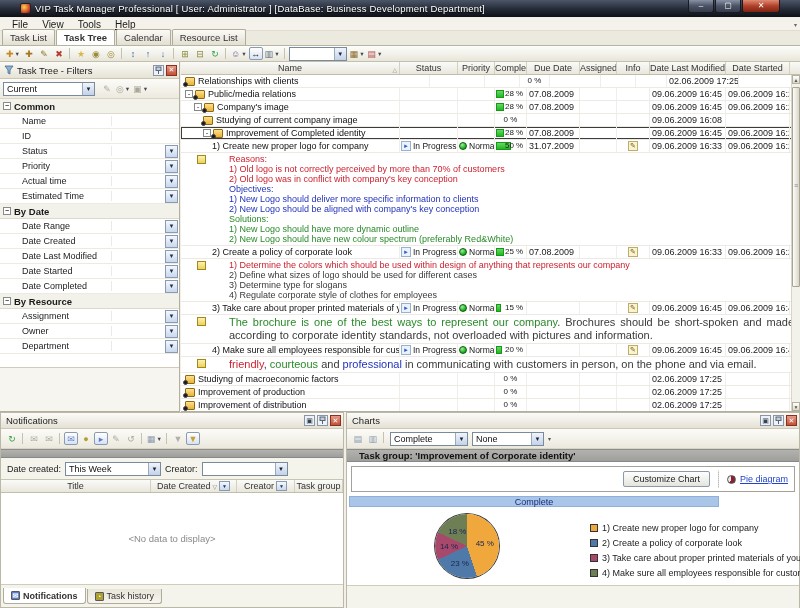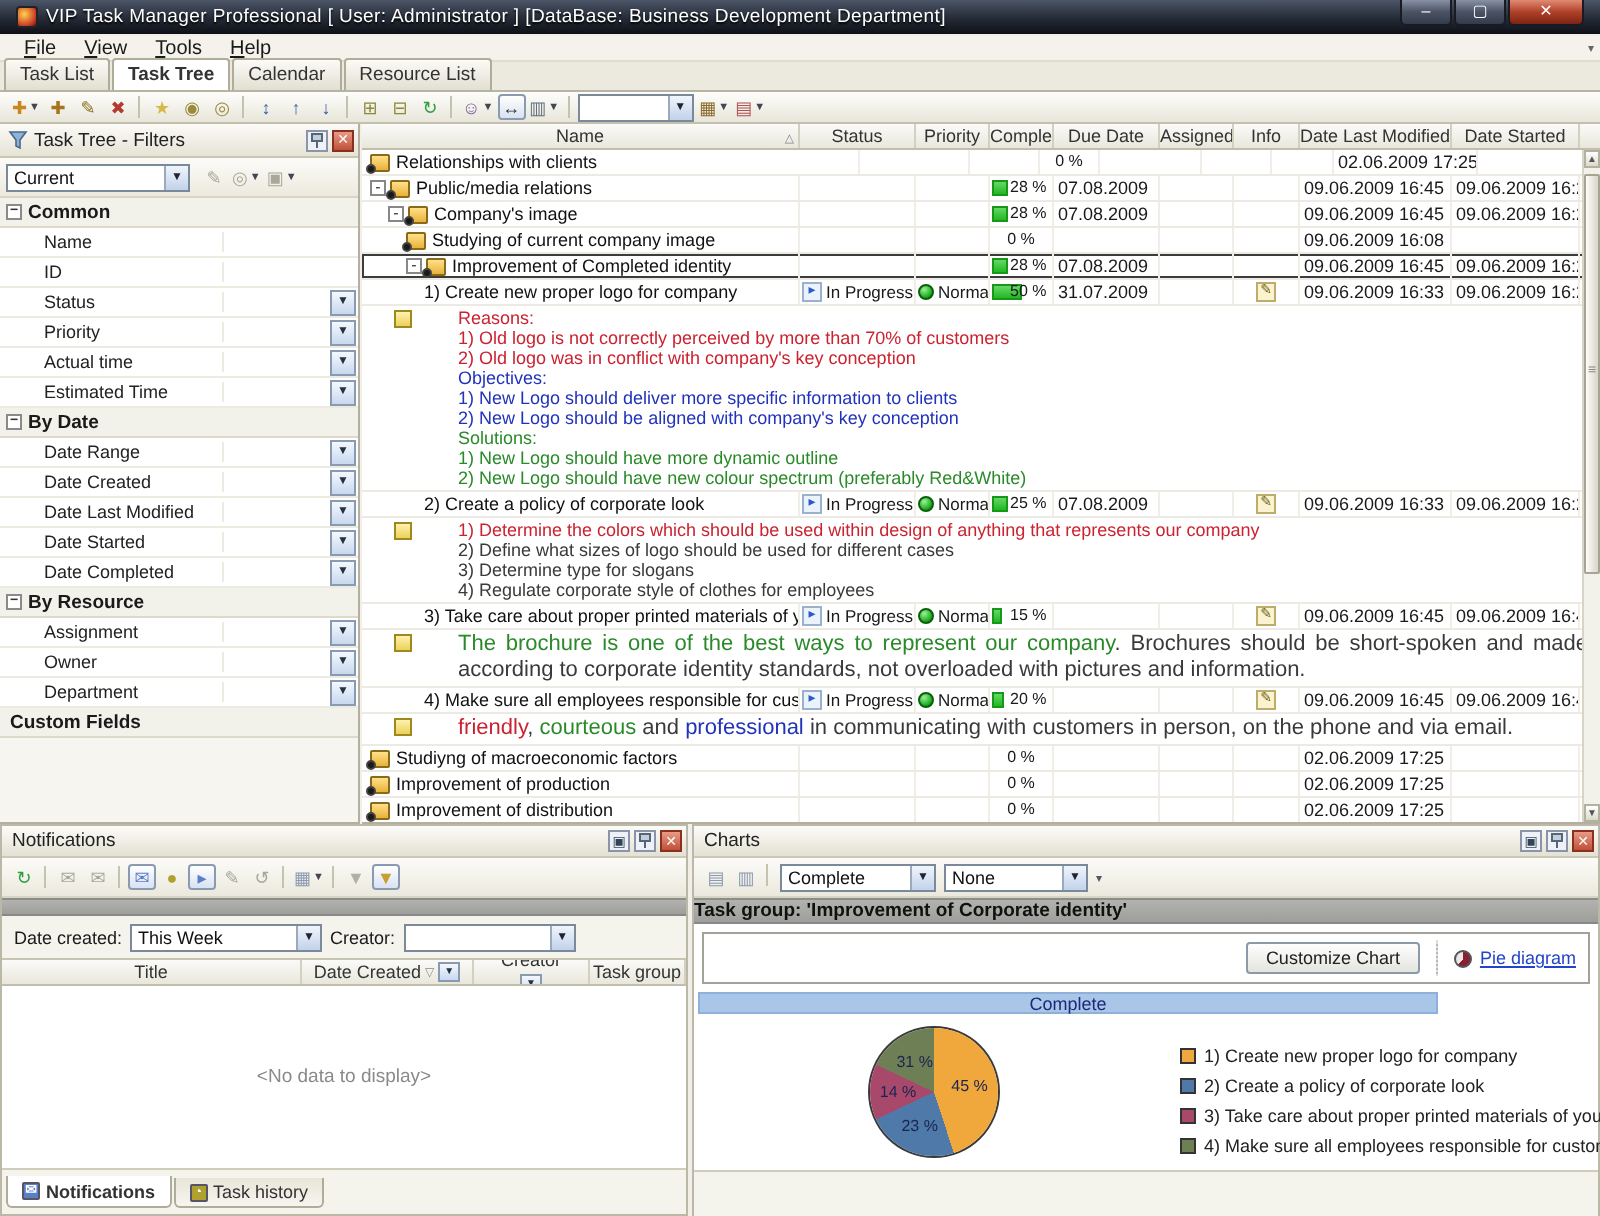--- a/index.html
+++ b/index.html
@@ -3,21 +3,21 @@
 <meta charset="utf-8">
 <style>
   * { box-sizing: border-box; margin: 0; padding: 0; }
   html,body { width:800px; }
   body { font-family:"Liberation Sans", sans-serif; background:#d8d5c8; }
   .screen { position:relative; width:800px; height:608px; background:#f1efe7; overflow:hidden; font-size:10px; color:#1a1a1a; }
 
   
   .titlebar { position:absolute; top:0; left:0; right:0; height:17px;
     background:linear-gradient(#4c5668,#242a36 55%,#0d1016); color:#fff;
-    display:flex; align-items:center; padding:0 8px; }
+    display:flex; align-items:center; padding:0 20px; }
   .app-icon { width:11px; height:11px; margin-right:4px; border-radius:2px;
     background:radial-gradient(circle at 35% 35%, #ffd24a, #c83a2a 70%, #5a1410); border:1px solid #222; }
   .titlebar .ttl { font-size:9.5px; letter-spacing:.2px; text-shadow:0 1px 1px #000; flex:1; white-space:nowrap; overflow:hidden; }
   .winbtns { display:flex; gap:1px; align-self:flex-start; }
   .winbtn { width:26px; height:13px; border:1px solid #1a1a22; border-top:none; border-radius:0 0 3px 3px;
     background:linear-gradient(#8892a4,#4a5264 50%,#343c4c); color:#fff; font-size:8px; line-height:11px; text-align:center; }
   .winbtn.close { background:linear-gradient(#e08a74,#b04028 50%,#7c2414); width:38px; }
 
   
   .menubar { position:absolute; top:18px; left:0; right:0; height:13px; background:#f4f2ea;
@@ -335,23 +335,20 @@
         <div class="frow">
           <span class="lbl">Owner</span>
           <span class="vval"></span>
           <span class="fdd">▼</span>
         </div>
         <div class="frow">
           <span class="lbl">Department</span>
           <span class="vval"></span>
           <span class="fdd">▼</span>
         </div>
-        <div class="fsec">
-          <span style="padding-left: 2px;">Custom Fields</span>
-        </div>
       </div>
   </div>
 
   <div class="tasktable">
     <div class="thead" id="thead">
         <span class="th" style="width: 219px;">Name<span class="sort">△</span></span>
         <span class="th" style="width: 58px;">Status</span>
         <span class="th" style="width: 37px;">Priority</span>
         <span class="th" style="width: 32px;">Complete</span>
         <span class="th" style="width: 53px;">Due Date</span>
@@ -709,21 +706,21 @@
     </div>
     <div class="nhead" id="nhead">
         <span class="nth" style="width: 150px;">
           <span>Title</span>
         </span>
         <span class="nth" style="width: 86px;">
           <span>Date Created</span>
           <span style="font-size: 6px; color: rgb(136, 136, 136);">▽</span>
           <span class="fbtn">▼</span>
         </span>
-        <span class="nth" style="width: 58px; flex-direction: column;">
+        <span class="nth" style="width: 58px;">
           <span>Creator</span>
           <span class="fbtn">▼</span>
         </span>
         <span class="nth" style="width: 48px;">
           <span>Task group</span>
         </span>
       </div>
     <div class="nbody">
       <span>&lt;No data to display&gt;</span>
     </div>
@@ -764,36 +761,36 @@
       <span class="combo" style="width:78px;margin-left:3px">
         <span class="val">Complete</span>
           <span class="db">▼</span>
       </span>
       <span class="combo" style="width:72px;margin-left:4px">
         <span class="val">None</span>
           <span class="db">▼</span>
       </span>
       <span style="font-size:6px;color:#556;margin-left:4px">▾</span>
     </div>
-    <div class="graybar" style="height:13px;font-size:9.5px;font-weight:bold;padding-left:0;line-height:12px">Task group: 'Improvement of Corporate identity'</div>
+    <div class="graybar" style="height:13px;font-size:9.5px;font-weight:bold;padding-left:12px;line-height:12px">Task group: 'Improvement of Corporate identity'</div>
     <div class="chartarea">
       <div class="custrip">
         <span class="btn">Customize Chart</span>
         <span class="vsep"></span>
         <span class="pielink">
           <span class="pic"></span>
           <a href="#">Pie diagram</a>
         </span>
       </div>
       <div class="ctitle">Complete</div>
       <div class="pie" id="pie" style="background: conic-gradient(rgb(240, 168, 60) 0%, rgb(240, 168, 60) 45%, rgb(79, 121, 168) 45%, rgb(79, 121, 168) 68%, rgb(168, 73, 107) 68%, rgb(168, 73, 107) 82%, rgb(110, 126, 85) 82%, rgb(110, 126, 85) 100%);">
           <span class="plabel" style="left: 49.7784px; top: 29.1842px;">45 %</span>
           <span class="plabel" style="left: 24.8513px; top: 48.5196px;">23 %</span>
           <span class="plabel" style="left: 14px; top: 32px;">14 %</span>
-          <span class="plabel" style="left: 22.3551px; top: 16.8021px;">31 %</span>
+          <span class="plabel" style="left: 22.3551px; top: 16.8021px;">18 %</span>
         </div>
       <div class="legend" id="legend">
           <div class="litem">
             <span class="lsq" style="background: rgb(240, 168, 60);"></span>
             <span class="llabel">1) Create new proper logo for company</span>
           </div>
           <div class="litem">
             <span class="lsq" style="background: rgb(79, 121, 168);"></span>
             <span class="llabel">2) Create a policy of corporate look</span>
           </div>

